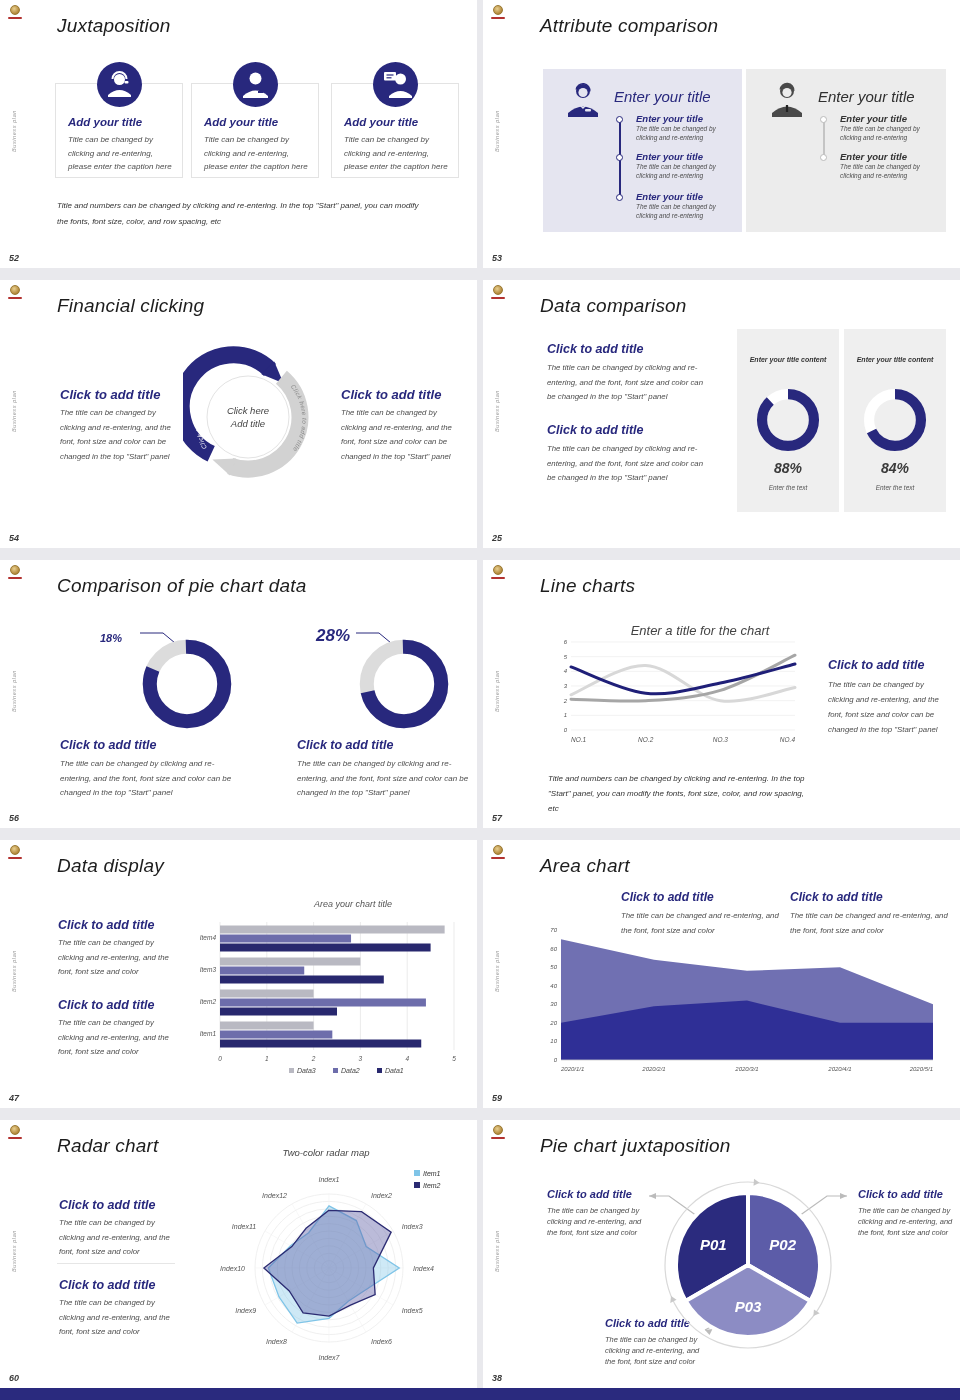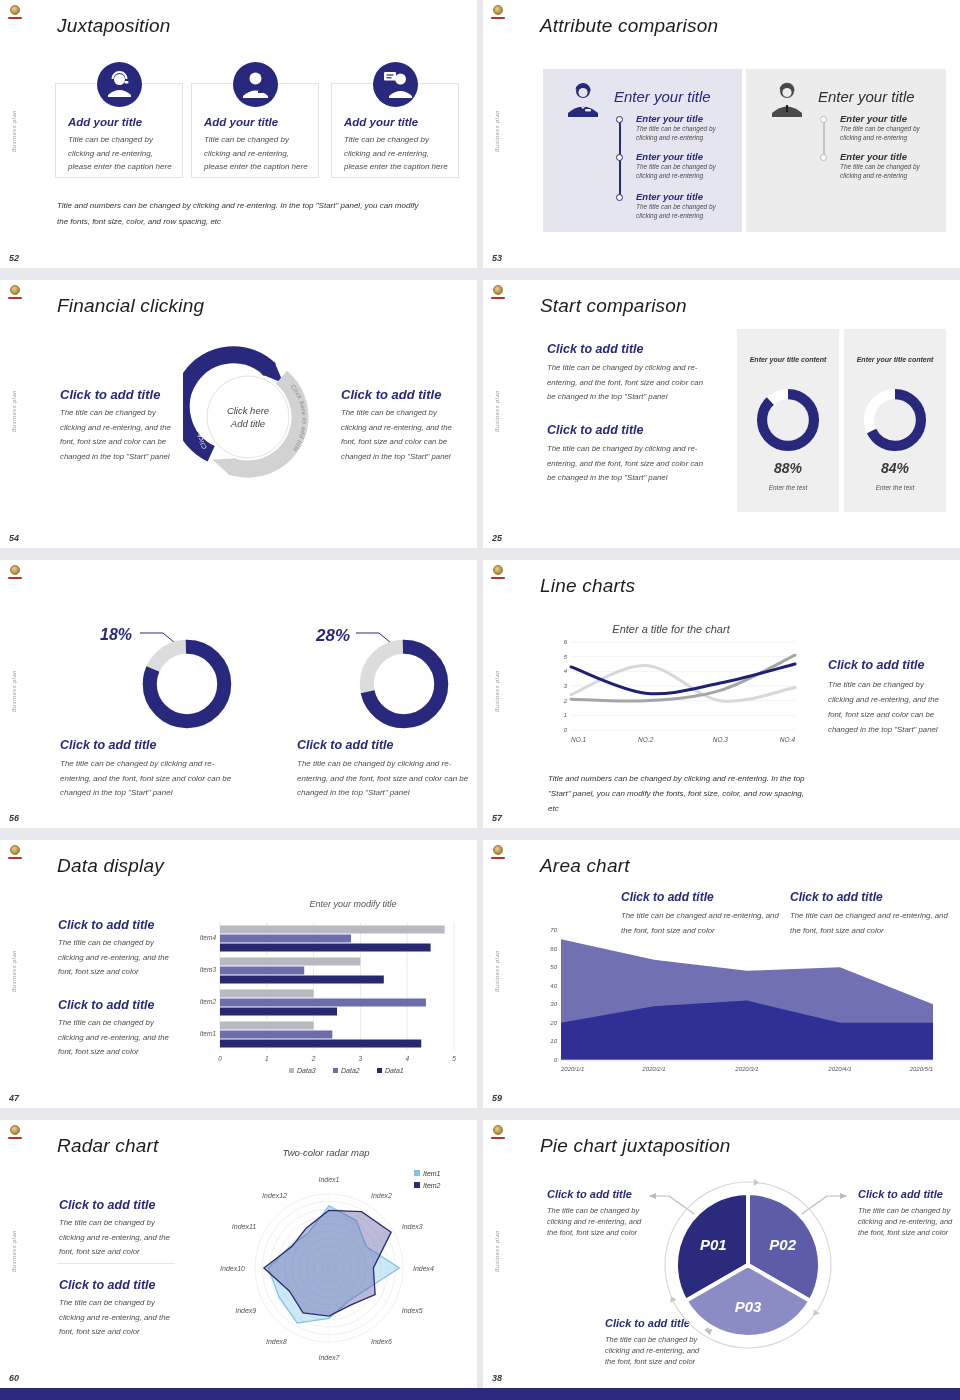--- a/index.html
+++ b/index.html
@@ -176,21 +176,21 @@
       <div>Add title</div>
     </div>
   </div>
 
   <div class="slide">
     <div class="logo">
           <div class="lc"></div>
           <div class="lt"></div>
         </div>
     <div class="sidetext">Business plan</div>
-    <div class="stitle">Start comparison</div>
+    <div class="stitle">Data comparison</div>
     <div class="snum">25</div>
 
     <div class="abs h-navy" style="left:64px;top:62px;font-size:12.5px;">Click to add title</div>
     <div class="abs cap" style="left:64px;top:81px;width:160px;font-size:7.8px;line-height:14.5px;">The title can be changed by clicking and re-entering, and the font, font size and color can be changed in the top "Start" panel</div>
     <div class="abs h-navy" style="left:64px;top:143px;font-size:12.5px;">Click to add title</div>
     <div class="abs cap" style="left:64px;top:162px;width:160px;font-size:7.8px;line-height:14.5px;">The title can be changed by clicking and re-entering, and the font, font size and color can be changed in the top "Start" panel</div>
 
     <div class="panel" style="left:254px;top:49px;width:102px;height:183px;background:#efefef;"></div>
     <div class="panel" style="left:361px;top:49px;width:102px;height:183px;background:#efefef;"></div>
     <div class="abs" style="left:254px;top:76px;width:102px;text-align:center;font-size:7px;font-weight:bold;color:#333;">Enter your title content</div>
@@ -216,23 +216,24 @@
 </div>
 
 <div class="row">
 
   <div class="slide">
     <div class="logo">
           <div class="lc"></div>
           <div class="lt"></div>
         </div>
     <div class="sidetext">Business plan</div>
+    <div class="stitle">Comparison of pie chart data</div>
     <div class="snum">56</div>
 
-    <div class="abs h-navy" style="left:100px;top:66px;font-size:16px;">18%</div>
+    <div class="abs h-navy" style="left:100px;top:72px;font-size:11px;">18%</div>
     <div class="abs h-navy" style="left:316px;top:66px;font-size:17px;">28%</div>
     <svg class="abs" style="left:0;top:0;" width="477" height="268">
       <polyline points="140,73 163,73 175,83" fill="none" stroke="#28287d" stroke-width="1"></polyline>
       <polyline points="356,73 379,73 391,83" fill="none" stroke="#28287d" stroke-width="1"></polyline>
     </svg>
 
     <div class="donut-wrap" style="left:141px;top:78px;">
       <svg width="92" height="92" viewBox="0 0 42 42">
             <circle cx="21" cy="21" r="17" fill="none" stroke="#dcdcdc" stroke-width="6.4" pathLength="100"></circle>
             <circle cx="21" cy="21" r="17" fill="none" stroke="#28287d" stroke-width="6.4" pathLength="100" transform="rotate(-90 21 21)" stroke-dasharray="82 18"></circle>
@@ -253,21 +254,21 @@
 
   <div class="slide">
     <div class="logo">
           <div class="lc"></div>
           <div class="lt"></div>
         </div>
     <div class="sidetext">Business plan</div>
     <div class="stitle">Line charts</div>
     <div class="snum">57</div>
 
-    <div class="chart-title" style="left:98px;top:63px;width:180px;font-size:11px;">Enter a title for the chart</div>
+    <div class="chart-title" style="left:127px;top:63px;width:180px;font-size:13px;">Enter a title for the chart</div>
     <svg id="svg-line" class="abs" style="left:72px;top:74px;" width="245" height="118" viewBox="0 0 245 118">
           <line x1="16" y1="96" x2="240" y2="96" stroke="#ededed" stroke-width="0.7"></line>
           <text x="12" y="98" font-size="6" fill="#555" text-anchor="end">0</text>
           <line x1="16" y1="81.33333333333333" x2="240" y2="81.33333333333333" stroke="#ededed" stroke-width="0.7"></line>
           <text x="12" y="83.33333333333333" font-size="6" fill="#555" text-anchor="end">1</text>
           <line x1="16" y1="66.66666666666667" x2="240" y2="66.66666666666667" stroke="#ededed" stroke-width="0.7"></line>
           <text x="12" y="68.66666666666667" font-size="6" fill="#555" text-anchor="end">2</text>
           <line x1="16" y1="52" x2="240" y2="52" stroke="#ededed" stroke-width="0.7"></line>
           <text x="12" y="54" font-size="6" fill="#555" text-anchor="end">3</text>
           <line x1="16" y1="37.333333333333336" x2="240" y2="37.333333333333336" stroke="#ededed" stroke-width="0.7"></line>
@@ -300,21 +301,21 @@
         </div>
     <div class="sidetext">Business plan</div>
     <div class="stitle">Data display</div>
     <div class="snum">47</div>
 
     <div class="abs h-navy" style="left:58px;top:78px;font-size:12.5px;">Click to add title</div>
     <div class="abs cap" style="left:58px;top:96px;width:118px;font-size:7.8px;line-height:14.5px;">The title can be changed by clicking and re-entering, and the font, font size and color</div>
     <div class="abs h-navy" style="left:58px;top:158px;font-size:12.5px;">Click to add title</div>
     <div class="abs cap" style="left:58px;top:176px;width:118px;font-size:7.8px;line-height:14.5px;">The title can be changed by clicking and re-entering, and the font, font size and color</div>
 
-    <div class="chart-title" style="left:263px;top:59px;width:180px;font-size:9px;color:#555;">Enter your modify title</div>
+    <div class="chart-title" style="left:263px;top:59px;width:180px;font-size:9px;color:#555;">Area your chart title</div>
     <svg id="svg-bar" class="abs" style="left:186px;top:70px;" width="278" height="172" viewBox="0 0 278 172">
           <line x1="34" y1="12" x2="34" y2="140" stroke="#e3e3e3" stroke-width="0.7"></line>
           <text x="34" y="151" font-size="6.5" fill="#555" text-anchor="middle">0</text>
           <line x1="80.8" y1="12" x2="80.8" y2="140" stroke="#e3e3e3" stroke-width="0.7"></line>
           <text x="80.8" y="151" font-size="6.5" fill="#555" text-anchor="middle">1</text>
           <line x1="127.6" y1="12" x2="127.6" y2="140" stroke="#e3e3e3" stroke-width="0.7"></line>
           <text x="127.6" y="151" font-size="6.5" fill="#555" text-anchor="middle">2</text>
           <line x1="174.4" y1="12" x2="174.4" y2="140" stroke="#e3e3e3" stroke-width="0.7"></line>
           <text x="174.4" y="151" font-size="6.5" fill="#555" text-anchor="middle">3</text>
           <line x1="221.2" y1="12" x2="221.2" y2="140" stroke="#e3e3e3" stroke-width="0.7"></line>

